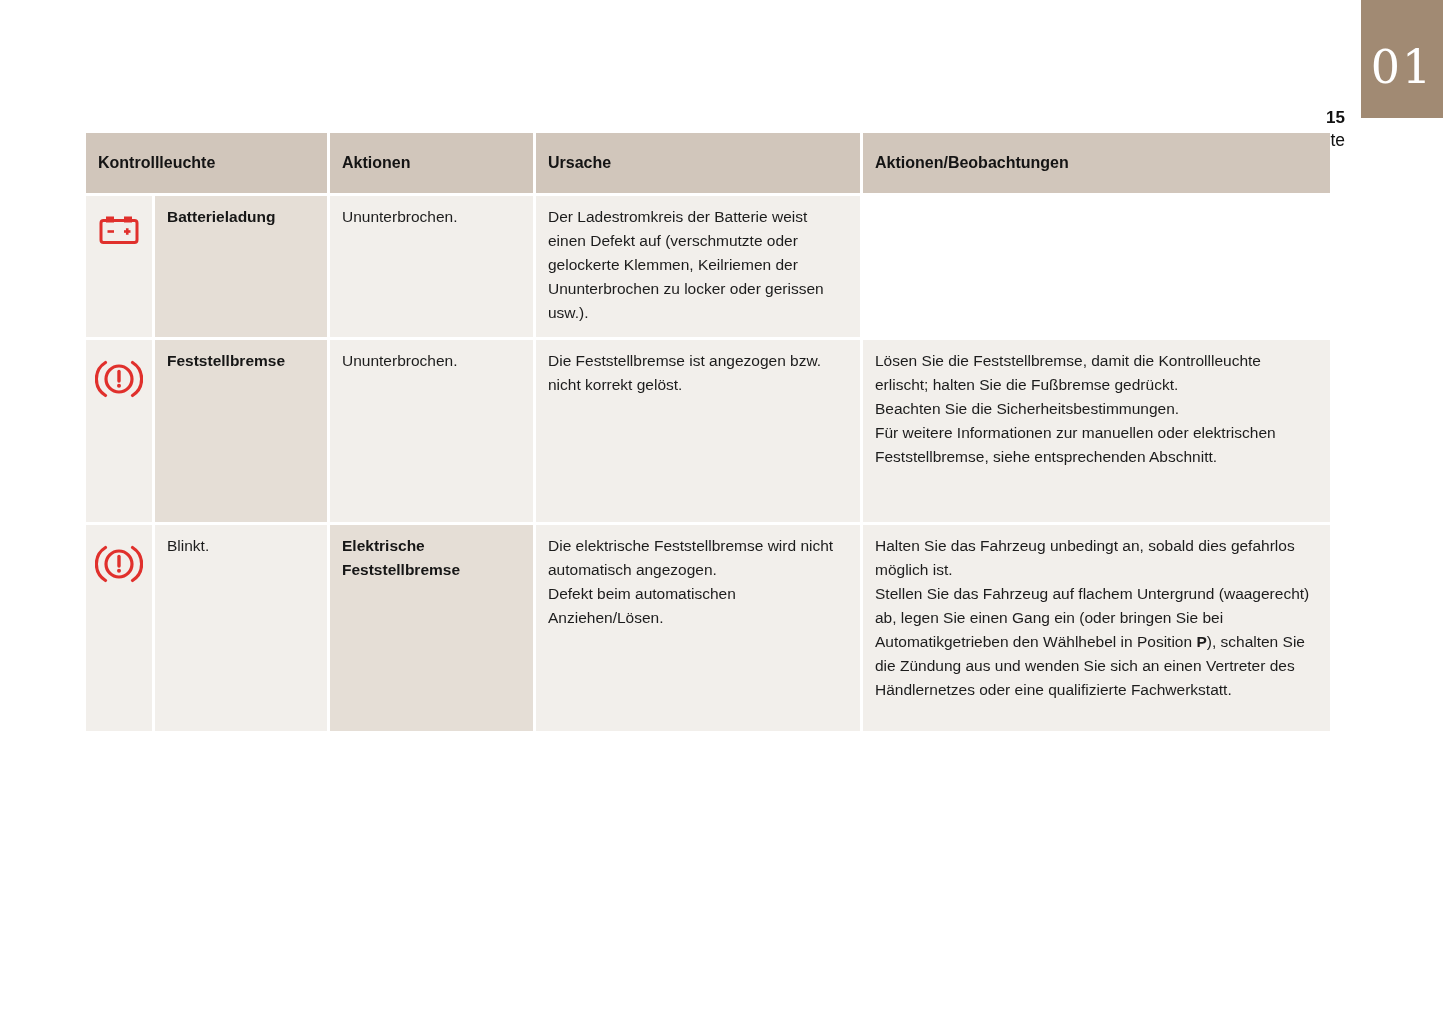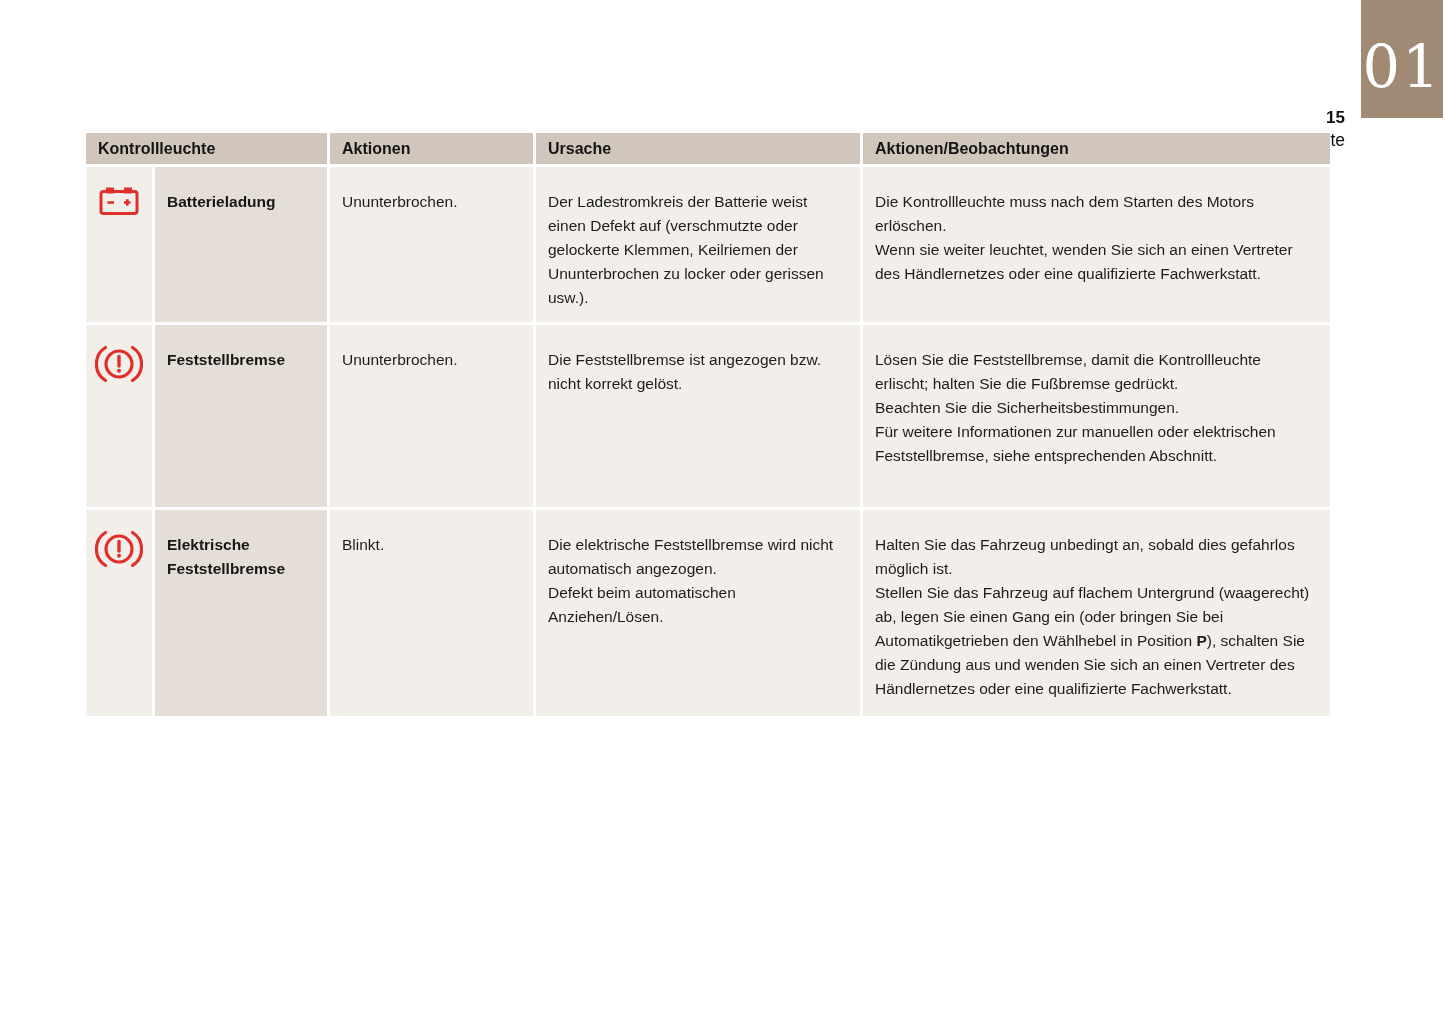--- a/index.html
+++ b/index.html
@@ -12,42 +12,42 @@
   .page { position:relative; width:1445px; height:1019px; background:#ffffff; overflow:hidden; }
 
   
   .chapter-tab {
     position:absolute; top:0; right:2px; width:82px; height:118px;
     background:#a18a73;
     display:flex; align-items:center; justify-content:center;
   }
   .chapter-tab .num {
     font-family:"DejaVu Serif", serif;
-    font-size:59px; color:#ffffff; letter-spacing:2px; padding-top:16px;
+    font-size:46px; color:#ffffff; letter-spacing:2px; padding-top:16px;
   }
 
   
   .page-head { position:absolute; top:76px; right:100px; text-align:right; }
   .page-number { font-size:17px; font-weight:bold; color:#111111;margin-top:32px; }
   .section-title { font-size:17.5px; color:#111111; margin-top:2px; }
 
   
   .table {
     position:absolute; left:86px; top:133px; width:1244px;
     display:flex; flex-direction:column; gap:3px;
     font-size:15.5px; line-height:24px;
   }
   .thead { display:grid; grid-template-columns:241px 203px 324px 467px; gap:3px; }
   .th {
-    background:#d1c6bb; height:31px;
+    background:#d1c6bb; height:60px;
     display:flex; align-items:center; padding:0 12px;
     font-weight:bold; font-size:16px; color:#141414;
   }
   .tr { display:grid; grid-template-columns:66px 172px 203px 324px 467px; gap:3px; }
-  .td { background:#f2efeb; padding:23px 12px 12px 12px; white-space:pre-line; }
+  .td { background:#f2efeb; padding:9px 12px 12px 12px; white-space:pre-line; }
   .td-name { background:#e5ded6; font-weight:bold; color:#161616; }
   .td-icon {
     background:#f2efeb;
     display:flex; justify-content:center; align-items:flex-start;
     padding:19px 0 0 0;
   }
   .row-1 { min-height:134px; }
   .row-2 { min-height:182px; }
   .row-3 { min-height:206px; }
   .b { font-weight:bold; }
@@ -83,22 +83,20 @@
           <rect x="25" y="1.5" width="8" height="6" fill="#e0302c"></rect>
           <rect x="2" y="5.5" width="36" height="22" rx="2.5" fill="none" stroke="#e0302c" stroke-width="3"></rect>
           <line x1="8.5" y1="16.5" x2="15" y2="16.5" stroke="#e0302c" stroke-width="2.6"></line>
           <line x1="25" y1="16.5" x2="31.5" y2="16.5" stroke="#e0302c" stroke-width="2.6"></line>
           <line x1="28.25" y1="13.25" x2="28.25" y2="19.75" stroke="#e0302c" stroke-width="2.6"></line>
         </svg>
       </div>
       <div class="td td-name">Batterieladung</div>
       <div class="td">Ununterbrochen.</div>
       <div class="td">Der Ladestromkreis der Batterie weist einen Defekt auf (verschmutzte oder gelockerte Klemmen, Keilriemen der Ununterbrochen zu locker oder gerissen usw.).</div>
-      <div class="td">Die Kontrollleuchte muss nach dem Starten des Motors erlöschen.
-Wenn sie weiter leuchtet, wenden Sie sich an einen Vertreter des Händlernetzes oder eine qualifizierte Fachwerkstatt.</div>
     </div>
 
     <div class="tr row-2">
       <div class="td td-icon">
         <svg width="48" height="40" viewBox="0 0 48 40">
           <circle cx="24" cy="20" r="13" fill="none" stroke="#e0302c" stroke-width="3.2"></circle>
           <line x1="24" y1="12.5" x2="24" y2="22" stroke="#e0302c" stroke-width="3.4" stroke-linecap="round"></line>
           <circle cx="24" cy="26.8" r="2" fill="#e0302c"></circle>
           <path d="M 10.5 3.5 A 19.5 19.5 0 0 0 10.5 36.5" fill="none" stroke="#e0302c" stroke-width="3.2" stroke-linecap="round"></path>
           <path d="M 37.5 3.5 A 19.5 19.5 0 0 1 37.5 36.5" fill="none" stroke="#e0302c" stroke-width="3.2" stroke-linecap="round"></path>
@@ -115,22 +113,22 @@
     <div class="tr row-3">
       <div class="td td-icon">
         <svg width="48" height="40" viewBox="0 0 48 40">
           <circle cx="24" cy="20" r="13" fill="none" stroke="#e0302c" stroke-width="3.2"></circle>
           <line x1="24" y1="12.5" x2="24" y2="22" stroke="#e0302c" stroke-width="3.4" stroke-linecap="round"></line>
           <circle cx="24" cy="26.8" r="2" fill="#e0302c"></circle>
           <path d="M 10.5 3.5 A 19.5 19.5 0 0 0 10.5 36.5" fill="none" stroke="#e0302c" stroke-width="3.2" stroke-linecap="round"></path>
           <path d="M 37.5 3.5 A 19.5 19.5 0 0 1 37.5 36.5" fill="none" stroke="#e0302c" stroke-width="3.2" stroke-linecap="round"></path>
         </svg>
       </div>
+      <div class="td">Blinkt.</div>
       <div class="td td-name">Elektrische Feststellbremse</div>
-      <div class="td">Blinkt.</div>
       <div class="td">Die elektrische Feststellbremse wird nicht automatisch angezogen.
 Defekt beim automatischen Anziehen/Lösen.</div>
       <div class="td"><span>Halten Sie das Fahrzeug unbedingt an, sobald dies gefahrlos möglich ist.
 Stellen Sie das Fahrzeug auf flachem Untergrund (waagerecht) ab, legen Sie einen Gang ein (oder bringen Sie bei Automatikgetrieben den Wählhebel in Position </span><span class="b">P</span><span>), schalten Sie die Zündung aus und wenden Sie sich an einen Vertreter des Händlernetzes oder eine qualifizierte Fachwerkstatt.</span></div>
     </div>
 
   </div>
 </div>
 
 </body></html>

